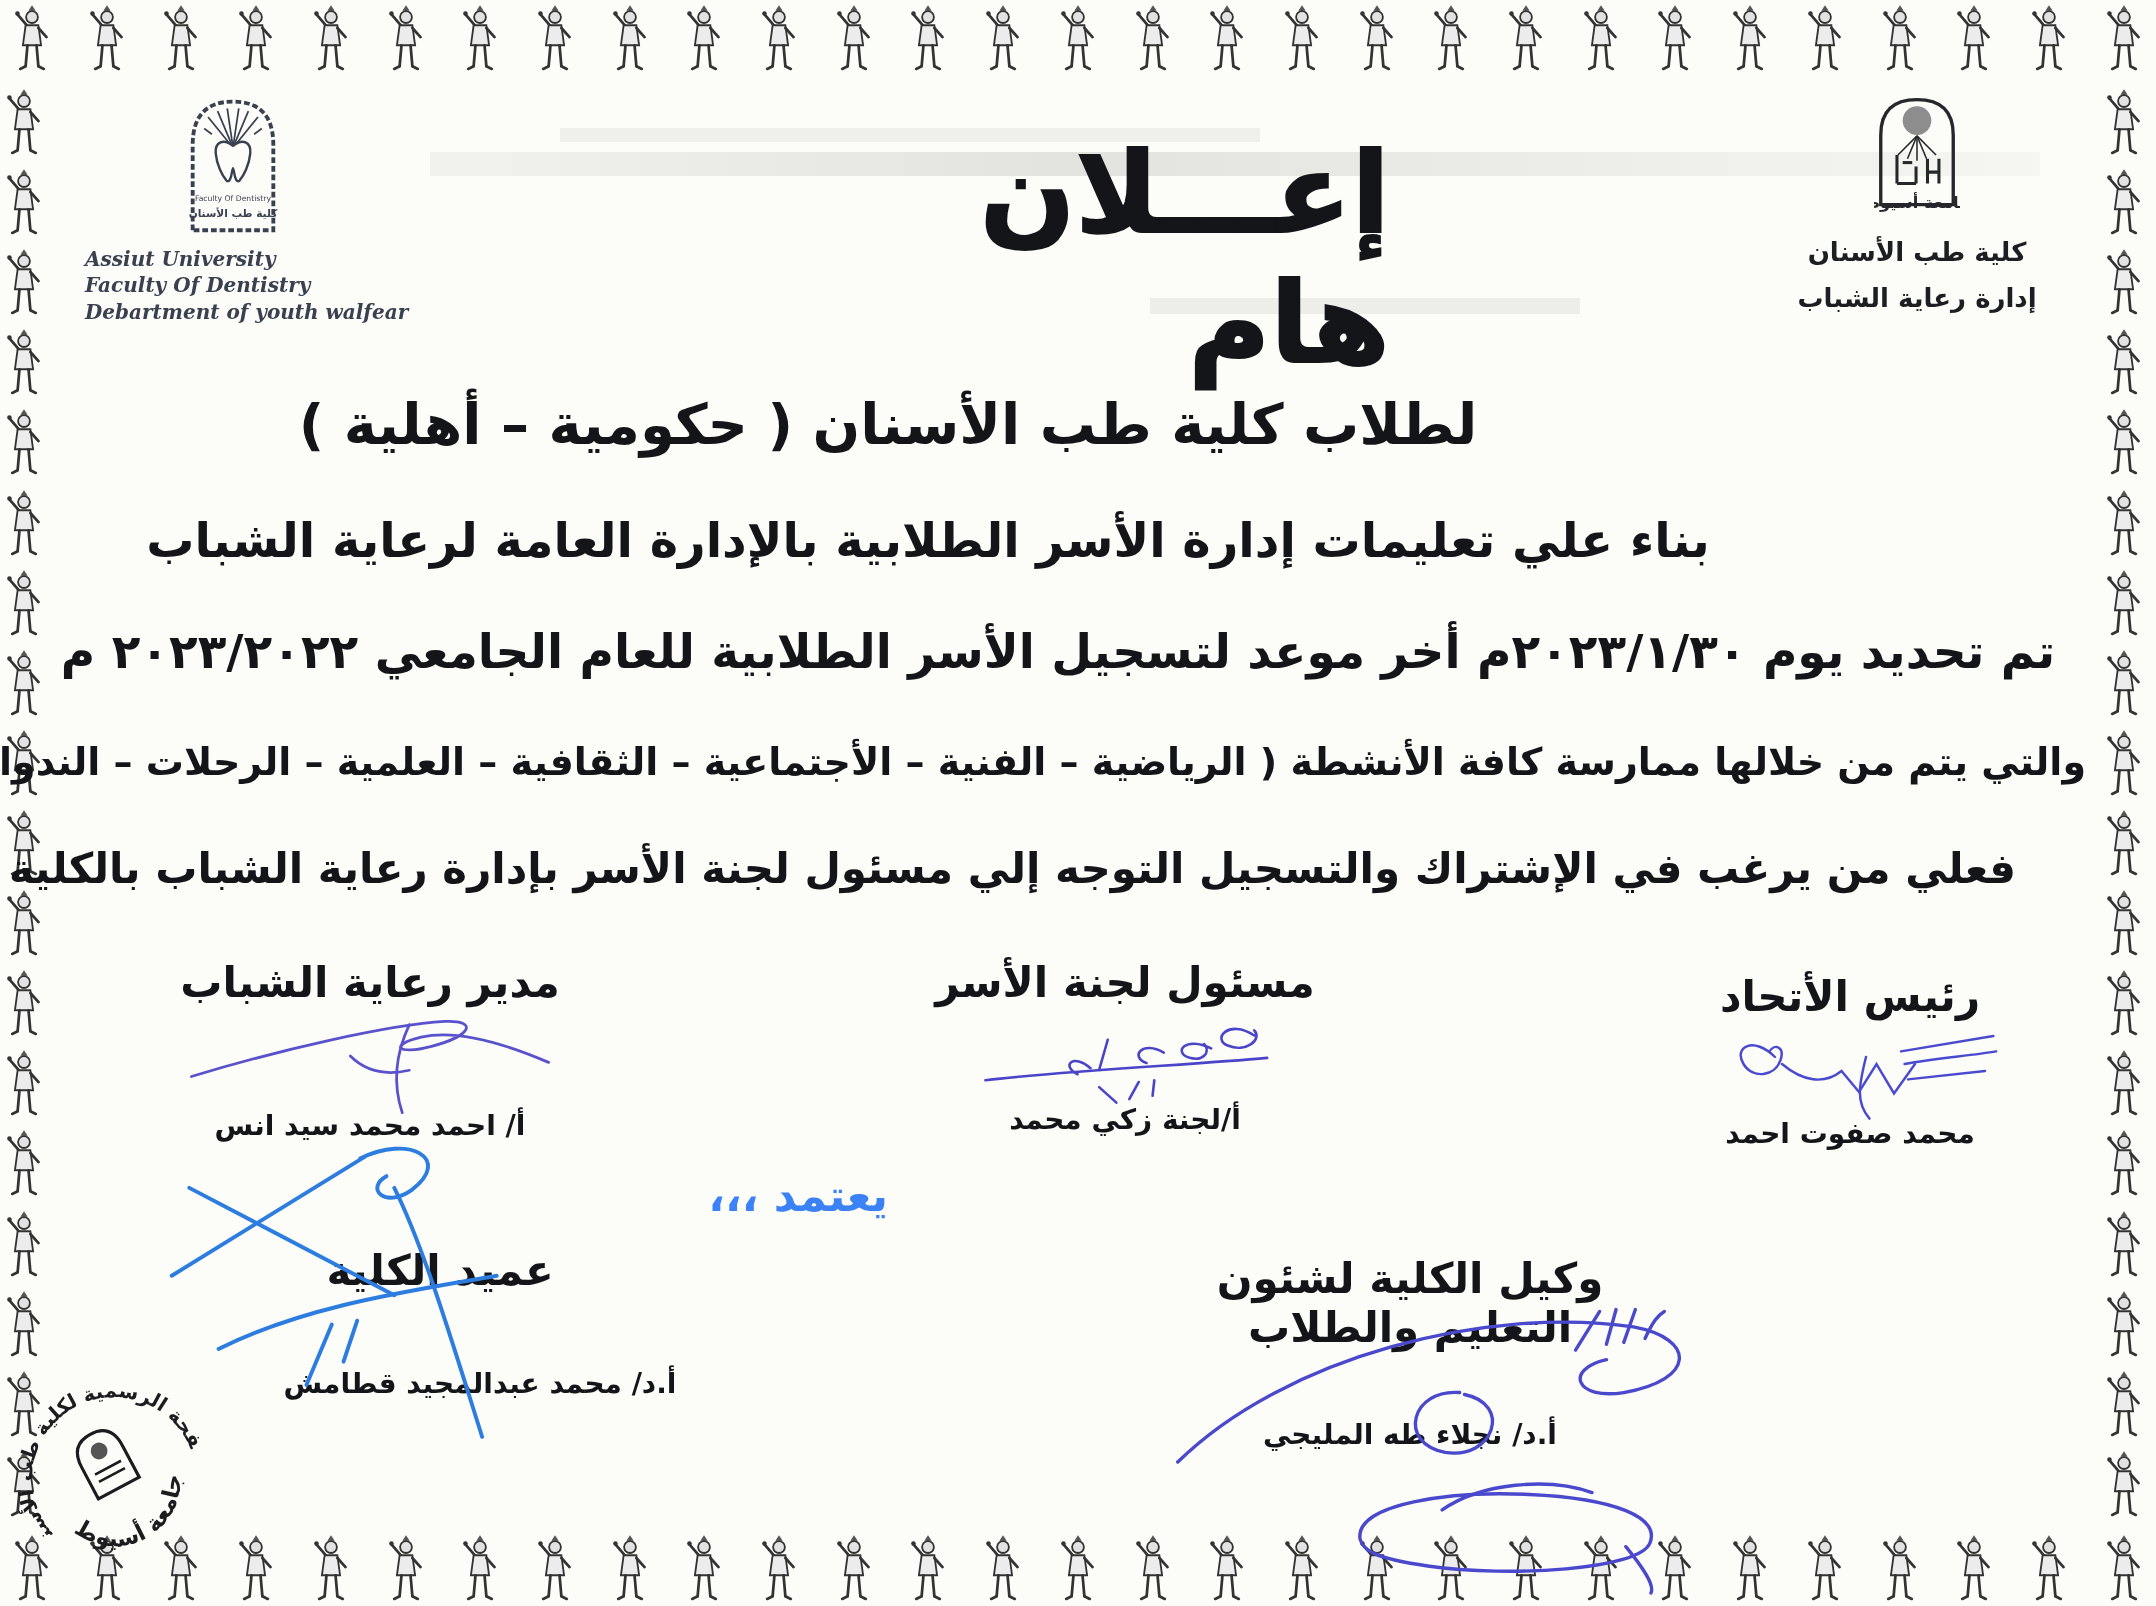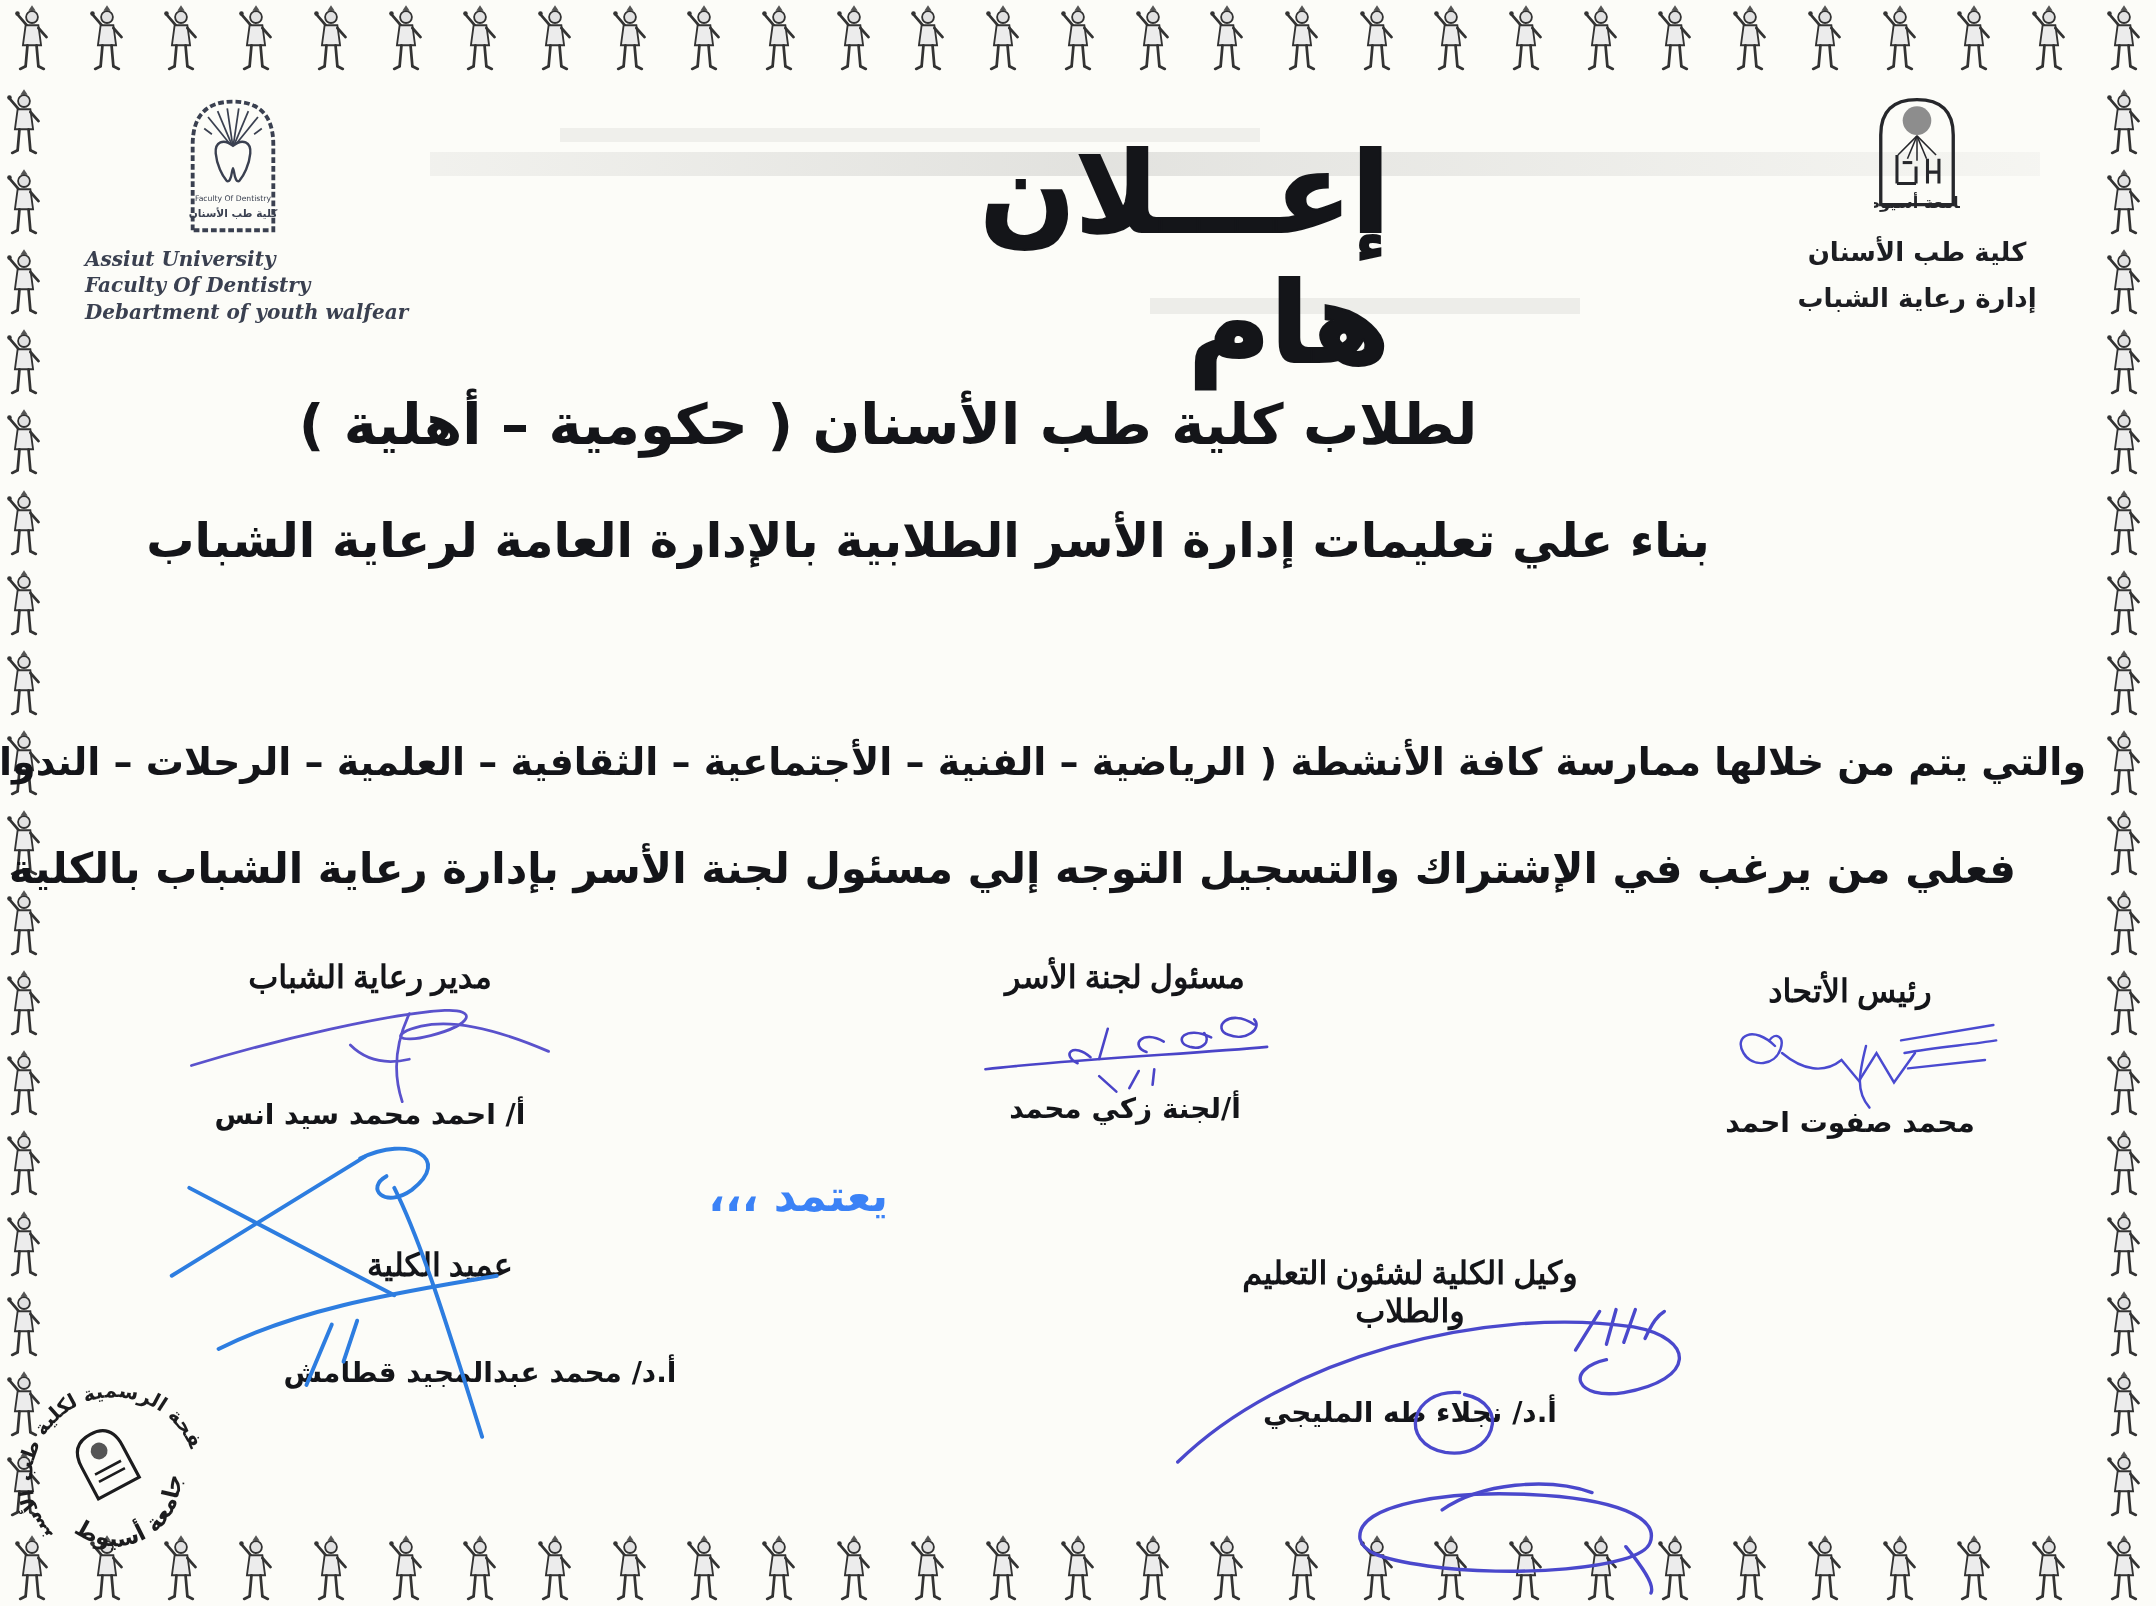--- a/index.html
+++ b/index.html
@@ -38,21 +38,21 @@
   .bline { position:absolute; left:70px; right:70px; direction:rtl; text-align:center;
     font-weight:bold; color:#141519; z-index:2; white-space:nowrap; }
   .bl1 { top:392px; font-size:56px; transform:translateX(-190px); }
   .bl2 { top:512px; font-size:48px; transform:translateX(-150px); }
   .bl3 { top:624px; font-size:47px; transform:translateX(-20px); }
   .bl4 { top:740px; font-size:38px; }
   .bl5 { top:844px; font-size:42px; transform:translateX(-70px); }
 
   
   .sig-col { position:absolute; text-align:center; direction:rtl; font-weight:bold; color:#141519; z-index:2; }
-  .sig-col .role { font-size:32px;font-family:Liberation Serif, serif; }
+  .sig-col .role { font-size:42px; }
   .sig-col .name { font-size:28px; }
   .sig-col svg.sig { display:block; margin:-6px auto -10px auto; }
   .col-youth { left:130px; top:958px; width:480px; }
   .col-officer { left:890px; top:958px; width:470px; }
   .col-president { left:1640px; top:972px; width:420px; }
 
   .approve { position:absolute; left:698px; top:1170px; width:190px; direction:rtl;
     font-size:44px; font-weight:bold; color:#3b82f6; z-index:2; }
 
   .col-dean { left:250px; top:1246px; width:460px; }
@@ -1262,20 +1262,21 @@
       </svg>
     </div>
     <div class="ar-lines" dir="rtl">
       <div>كلية طب الأسنان</div>
       <div>إدارة رعاية الشباب</div>
     </div>
   </div>
 
   <div class="bline bl1">لطلاب كلية طب الأسنان  ( حكومية – أهلية )</div>
   <div class="bline bl2">بناء علي تعليمات إدارة الأسر الطلابية بالإدارة العامة لرعاية الشباب</div>
+  <div class="bline bl3">تم تحديد يوم ٢٠٢٣/١/٣٠م أخر موعد لتسجيل الأسر الطلابية للعام الجامعي ٢٠٢٣/٢٠٢٢ م</div>
   <div class="bline bl4">والتي يتم من خلالها ممارسة كافة الأنشطة ( الرياضية – الفنية – الأجتماعية – الثقافية – العلمية – الرحلات – الندوات )</div>
   <div class="bline bl5">فعلي من يرغب في الإشتراك والتسجيل التوجه إلي مسئول لجنة الأسر بإدارة رعاية الشباب بالكلية .</div>
 
   <div class="sig-col col-youth">
     <div class="role">مدير رعاية الشباب</div>
     <svg class="sig" width="470" height="118" viewBox="0 0 470 150">
       <g fill="none" stroke="#5a52cc" stroke-width="3.5" stroke-linecap="round">
         <path d="M8 96 C120 62 260 30 330 26 C372 24 366 44 312 58 C270 69 258 56 300 46 C350 34 420 60 462 78"></path>
         <path d="M285 30 C270 62 262 100 276 142"></path>
         <path d="M210 70 C230 90 255 95 285 88"></path>

